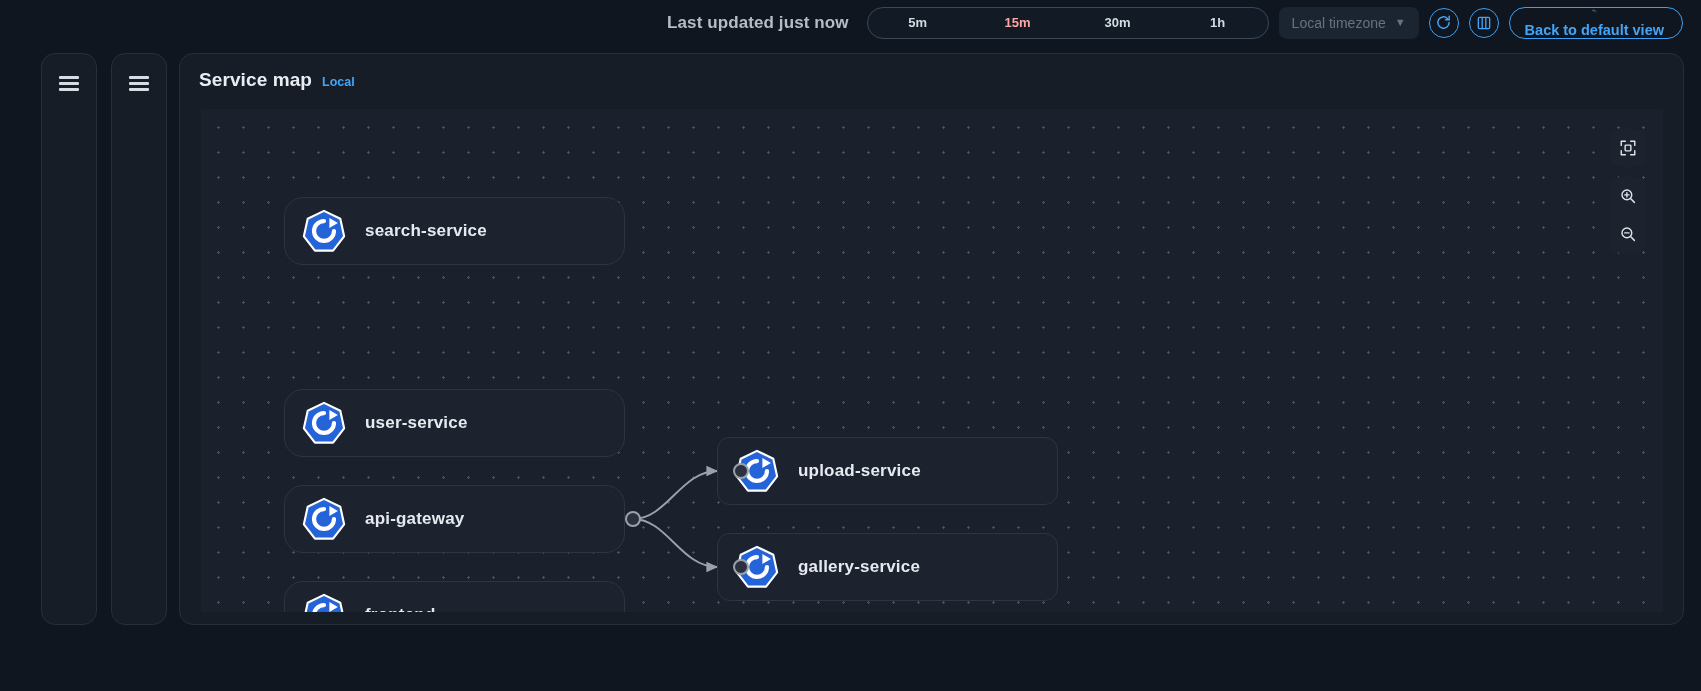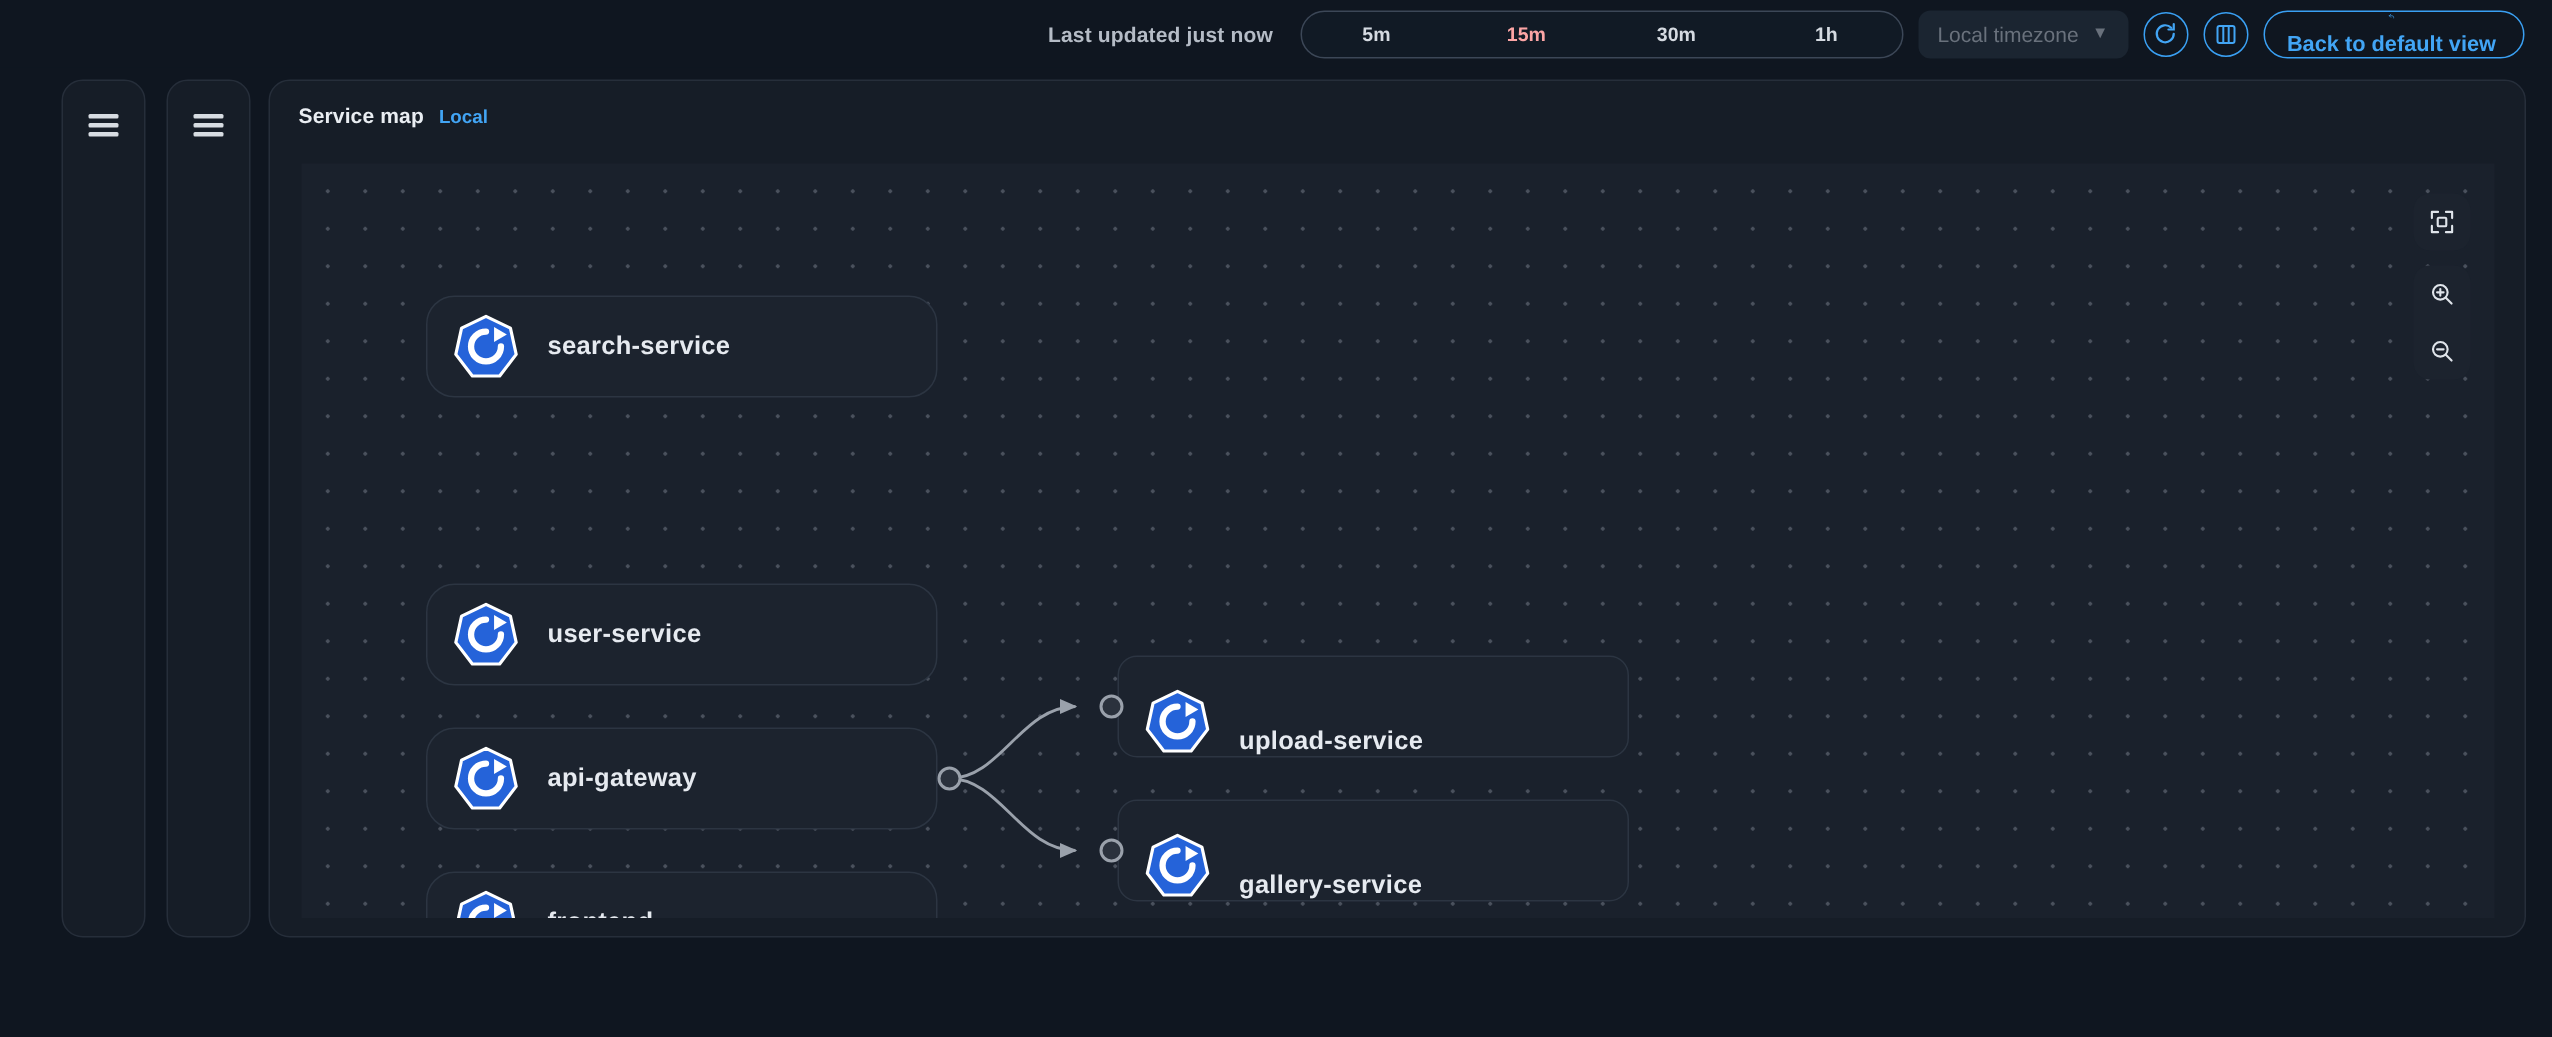--- a/index.html
+++ b/index.html
@@ -19,21 +19,21 @@
     height: 45px;
     display: flex;
     align-items: center;
     justify-content: flex-end;
     padding-right: 18px;
     gap: 10px;
     background: #0f1620;
   }
   .last-updated {
     color: #b5bcc6;
-    font-size: 14px;
+    font-size: 17px;
     font-weight: 600;
     letter-spacing: .1px;
     margin-right: 8px;
     white-space: nowrap;
   }
   .range-group {
     display: flex;
     align-items: stretch;
     height: 32px;
     border: 1px solid #3c4757;
@@ -136,21 +136,21 @@
     border-radius: 14px;
     overflow: hidden;
   }
   .panel-head {
     position: absolute;
     left: 19px; top: 15px;
     display: flex; align-items: baseline; gap: 10px;
   }
   .panel-title {
     color: #e9edf2;
-    font-size: 14px;
+    font-size: 19px;
     font-weight: 700;
     letter-spacing: .1px;
   }
   .panel-info {
     color: #42a5f5;
     font-size: 12.5px;
     font-weight: 700;
     cursor: pointer;
   }
 
@@ -184,21 +184,21 @@
   .node-label {
     color: #e6eaf0;
     font-size: 17px;
     font-weight: 700;
     letter-spacing: .2px;
     white-space: nowrap;
   }
   .k8s-icon { width: 46px; height: 46px; flex: 0 0 auto; display:block; margin-left: -12px; }
 
   .col-left { width: 341px; left: 83px; border-radius: 19px; }
-  .col-right { width: 341px; left: 544px; align-items: flex-end; }
+  .col-right { width: 341px; left: 516px; }
 
   
   .port {
     position: absolute;
     width: 16px; height: 16px;
     border-radius: 50%;
     background: #2b323d;
     border: 2px solid #9aa1ab;
     cursor: pointer;
   }

